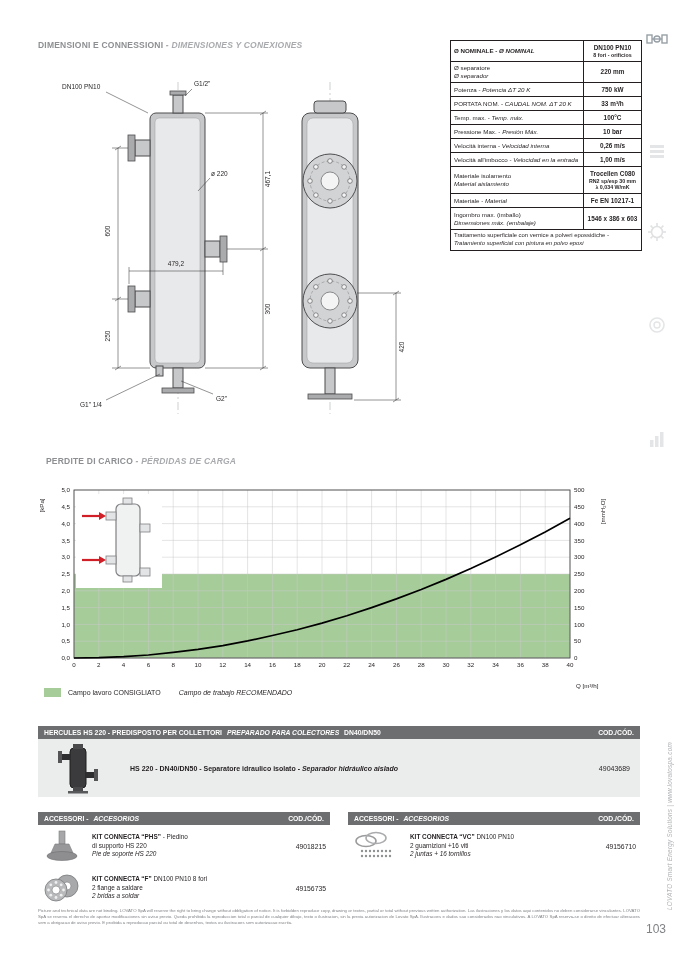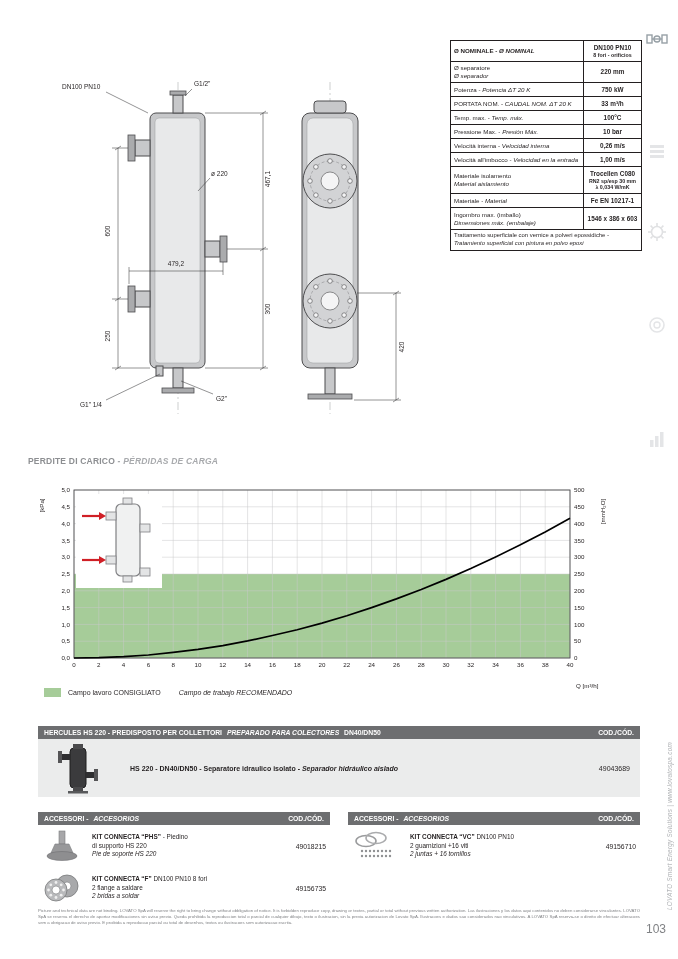--- a/index.html
+++ b/index.html
@@ -71,20 +71,24 @@
   .page-num{position:absolute;right:12px;top:922px;font-size:12px;color:#808285;}
   .side-text{position:absolute;right:5px;top:640px;height:270px;writing-mode:vertical-rl;transform:rotate(180deg);font-size:6.3px;font-style:italic;color:#b1b3b6;letter-spacing:.3px;}
 
   .edge-icon{position:absolute;}
 </style>
 </head>
 <body>
 
 <div class="page">
 
+  <div class="sec-title" style="left:38px;top:40px;">
+    <span>DIMENSIONI E CONNESSIONI</span>
+    <span class="es">- DIMENSIONES Y CONEXIONES</span>
+  </div>
 
   <svg class="drawing" width="390" height="360" viewBox="0 0 390 360">
     <line class="cl" x1="130" y1="16" x2="130" y2="348"></line>
     <line class="cl" x1="282" y1="16" x2="282" y2="348"></line>
 
     <rect class="shell" x="102" y="47" width="55" height="255" rx="6"></rect>
     <rect class="inner" x="107" y="52" width="45" height="245" rx="4"></rect>
     <rect class="shell" x="125" y="29" width="10" height="18"></rect>
     <rect class="plate" x="122" y="25" width="16" height="4"></rect>
     <rect class="shell" x="87" y="74" width="15" height="16"></rect>
@@ -249,21 +253,21 @@
       <td class="val">
             <div class="v1">1546 x 386 x 603</div>
           </td>
     </tr>
     <tr>
       <td class="note" colspan="2"><span class="it">Trattamento superficiale con vernice a polveri epossidiche</span> <span class="es">- Tratamiento superficial con pintura en polvo epoxi</span></td>
     </tr>
   </tbody>
     </table>
 
-  <div class="sec-title" style="left:28px;top:456px;">
+  <div class="sec-title" style="left:46px;top:456px;">
     <span>PERDITE DI CARICO</span>
     <span class="es">- PÉRDIDAS DE CARGA</span>
   </div>
 
   <div class="chart-wrap">
     <svg id="pd-chart" width="602" height="215" viewBox="0 0 602 215">
         <rect x="36" y="96" width="496" height="84" fill="#a6cc99"></rect>
         <line x1="36" y1="12" x2="36" y2="180" stroke="#c8c9cb" stroke-width="0.5"></line>
         <text x="36" y="189" text-anchor="middle" font-size="6.2" fill="#231f20">0</text>
         <line x1="60.8" y1="12" x2="60.8" y2="180" stroke="#c8c9cb" stroke-width="0.5"></line>

